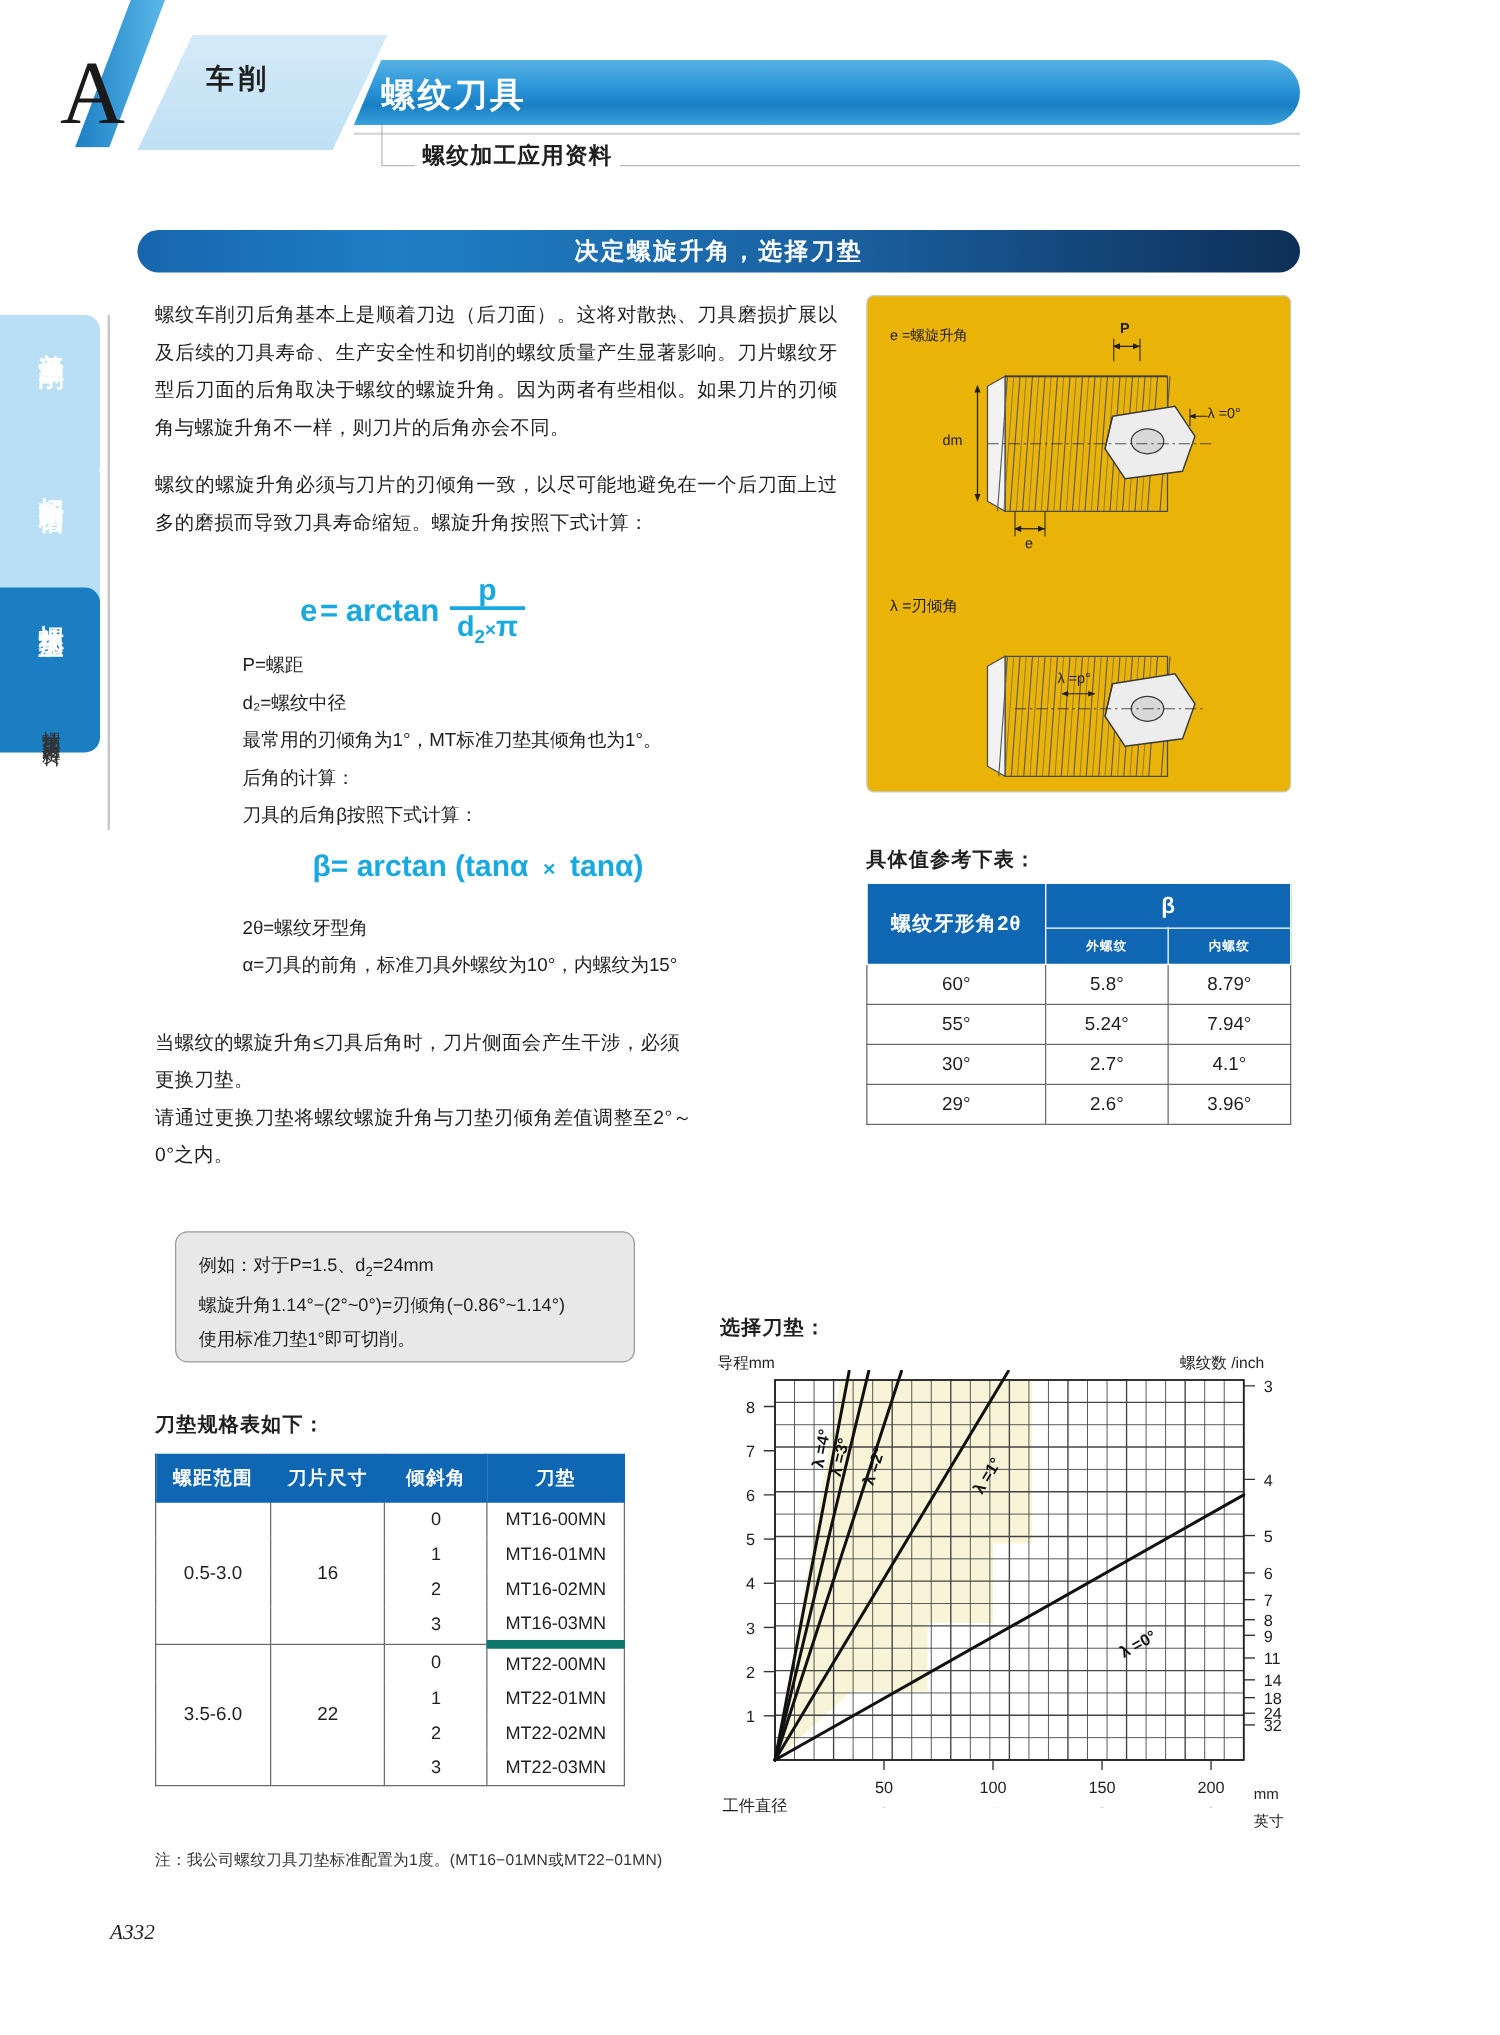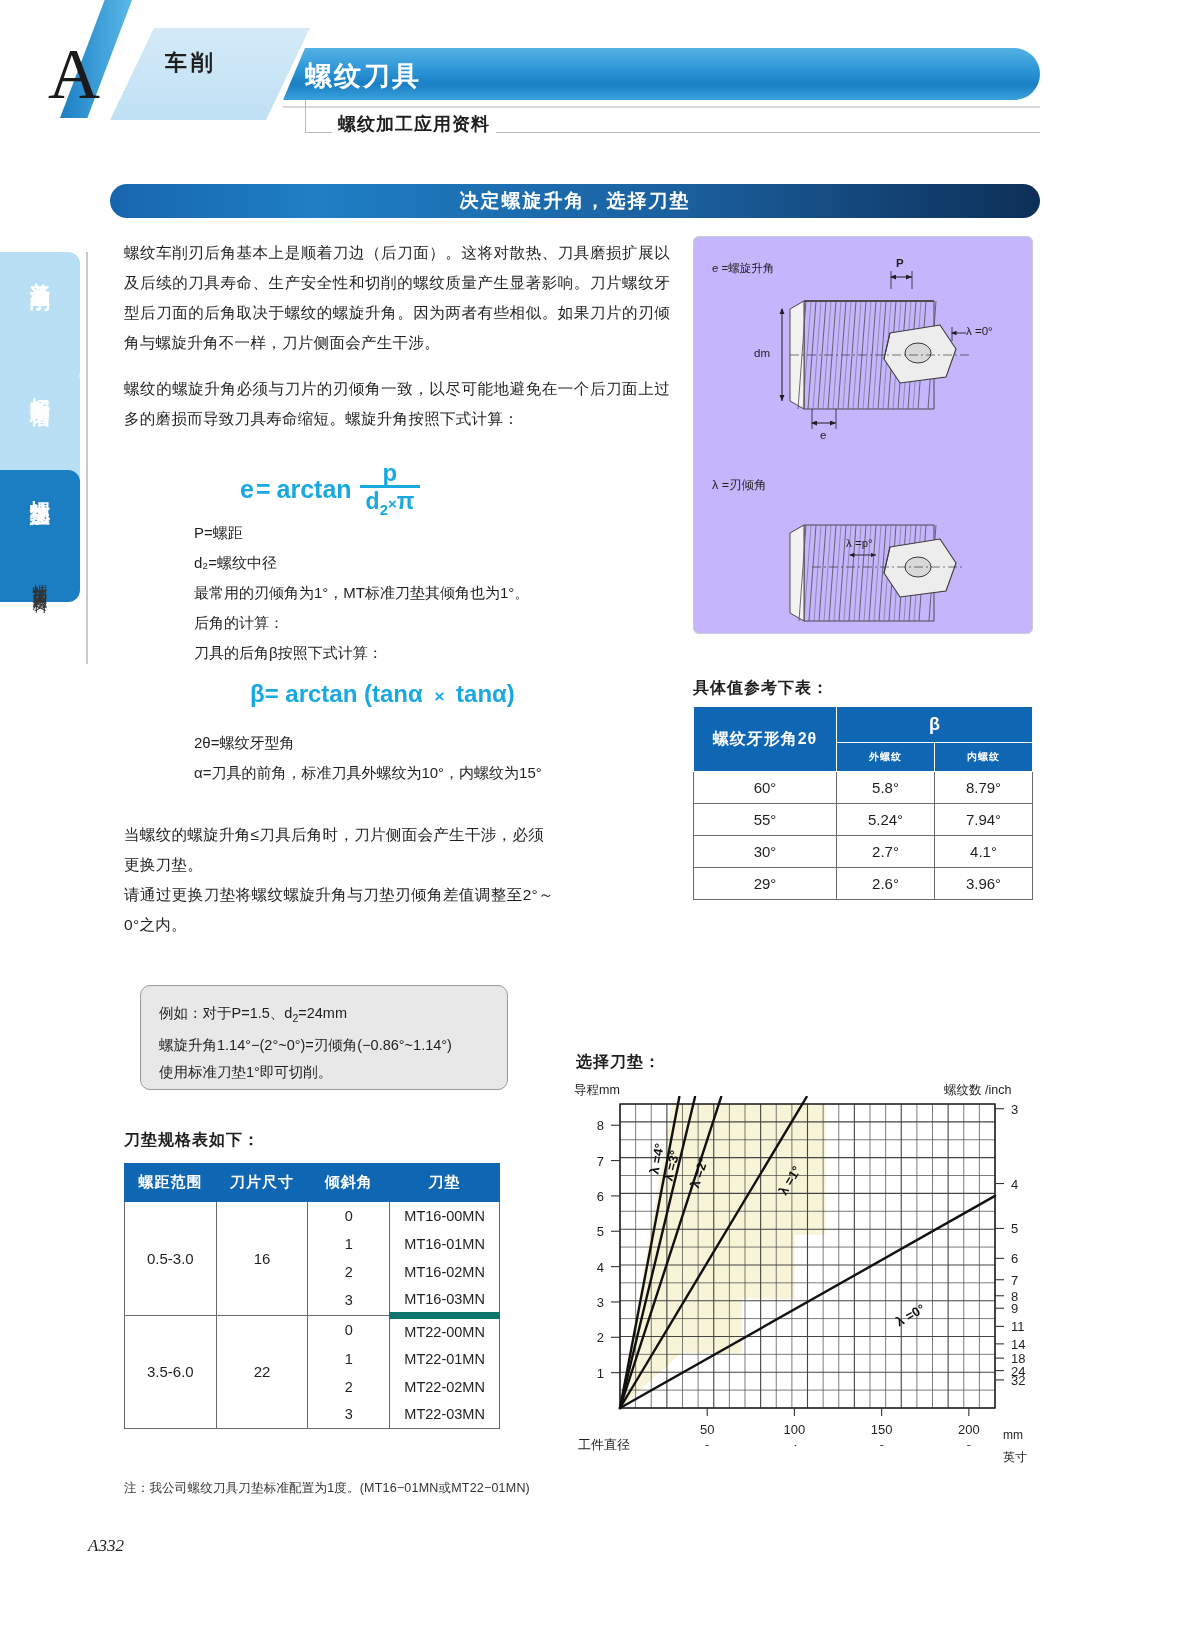--- a/index.html
+++ b/index.html
@@ -183,21 +183,21 @@
   table.beta th.beta-sym { font-size: 18px; font-weight: bold; }
   table.beta th.sub { font-size: 10px; letter-spacing: 1px; }
   table.beta td {
     border: 1px solid #6b6b6b; text-align: center; padding: 7px 4px;
     color: #1f1f1f; font-size: 15px; height: 30px;
   }
 
   
   .diag {
     position: absolute; left: 693px; top: 236px; width: 340px; height: 398px;
-    background: #c4b5fd; border: 1px solid #c9ccce; border-radius: 6px;
+    background: #eab308; border: 1px solid #c9ccce; border-radius: 6px;
   }
   .diag-label { position: absolute; font-size: 11.5px; color: #1f1f1f; white-space: nowrap; }
 
   
   .chart-title {
     position: absolute; left: 576px; top: 1052px;
     font-size: 16px; font-weight: bold; color: #1f1f1f; letter-spacing: 1px;
   }
   .chart-ylab { position: absolute; left: 574px; top: 1082px; font-size: 12.5px; color: #1f1f1f; }
   .chart-y2lab { position: absolute; left: 944px; top: 1082px; font-size: 12.5px; color: #1f1f1f; }
@@ -243,21 +243,21 @@
   </div>
   <div class="side-tab t3">
     <span>螺纹加工</span>
   </div>
   <div class="side-caption">螺纹加工应用资料</div>
 
   <div class="sect-bar">
     <span>决定螺旋升角，选择刀垫</span>
   </div>
 
-  <div class="para p1">螺纹车削刃后角基本上是顺着刀边（后刀面）。这将对散热、刀具磨损扩展以及后续的刀具寿命、生产安全性和切削的螺纹质量产生显著影响。刀片螺纹牙型后刀面的后角取决于螺纹的螺旋升角。因为两者有些相似。如果刀片的刃倾角与螺旋升角不一样，刀片侧面会产生干涉。</div>
+  <div class="para p1">螺纹车削刃后角基本上是顺着刀边（后刀面）。这将对散热、刀具磨损扩展以及后续的刀具寿命、生产安全性和切削的螺纹质量产生显著影响。刀片螺纹牙型后刀面的后角取决于螺纹的螺旋升角。因为两者有些相似。如果刀片的刃倾角与螺旋升角不一样，则刀片的后角亦会不同。</div>
   <div class="para p2">螺纹的螺旋升角必须与刀片的刃倾角一致，以尽可能地避免在一个后刀面上过多的磨损而导致刀具寿命缩短。螺旋升角按照下式计算：</div>
 
   <div class="formula f1">
     <span>e</span>
     <span style="margin:0 6px 0 2px;">=</span>
     <span>arctan</span>
     <span class="frac">
       <span class="num">p</span>
       <span class="bar"></span>
       <span class="den"><span>d</span><sub>2</sub><span class="times">×</span><span>π</span></span>

